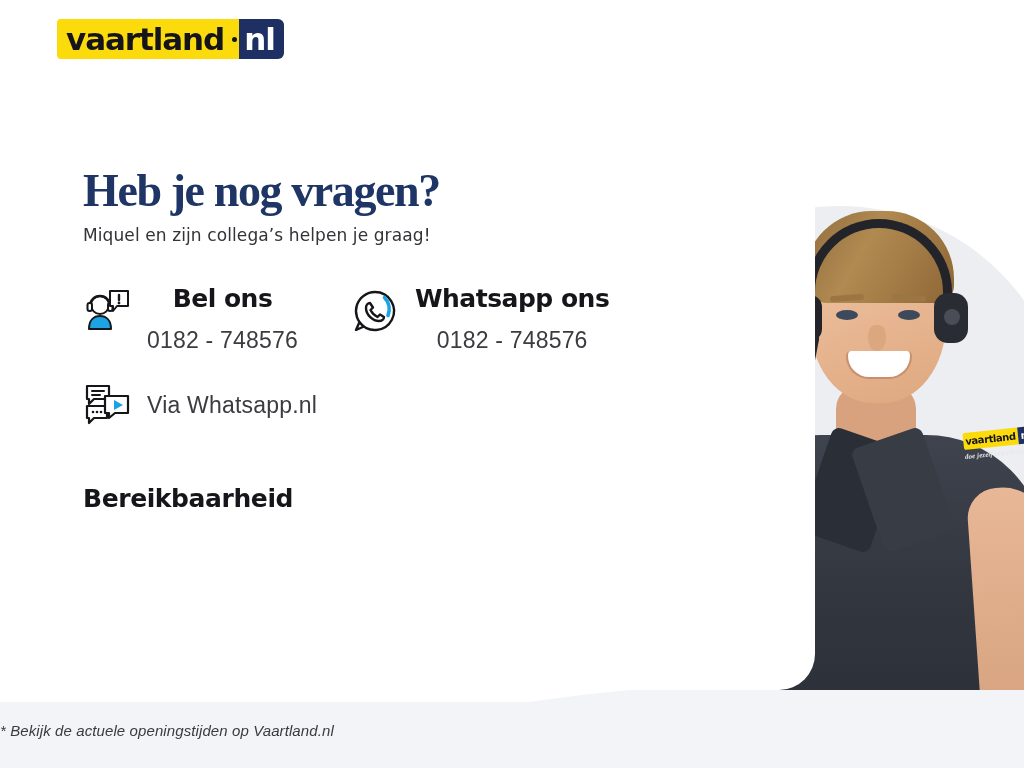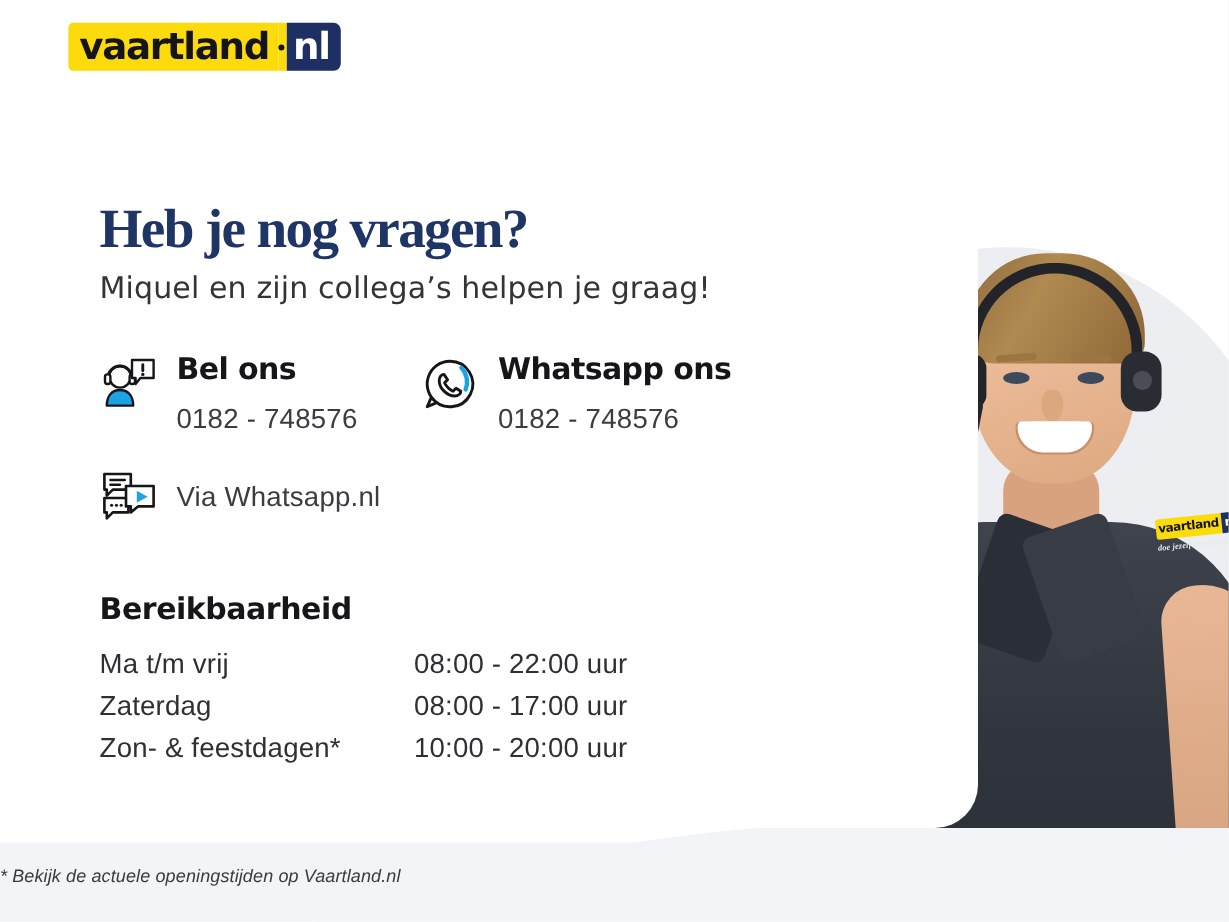--- a/index.html
+++ b/index.html
@@ -64,31 +64,31 @@
   #card-inner{padding:42px 0 0 50px;}
 
   .headline{
     margin:0;color:#1e3566;
     font-family:Liberation Serif, serif;
     font-weight:700;font-size:46px;letter-spacing:-1.4px;line-height:1.05;
   }
   .subhead{
     margin:10px 0 0 0;color:#333338;
     font-family:"DejaVu Sans","Liberation Sans",sans-serif;
-    font-weight:400;font-size:25px;letter-spacing:0.1px;
+    font-weight:400;font-size:17px;letter-spacing:0.1px;
     font-style:normal;
   }
 
   
   #contact-grid{
     margin-top:40px;display:grid;
     grid-template-columns:268px 268px;
     grid-row-gap:22px;grid-column-gap:0;
   }
-  .contact-item{display:flex;align-items:flex-start;gap:16px;}
+  .contact-item{display:flex;align-items:flex-start;gap:16px;text-align:center;}
   .contact-icon{width:48px;height:48px;flex:0 0 48px;margin-top:2px;}
   .contact-icon svg{display:block;width:48px;height:48px;}
   .contact-text{display:flex;flex-direction:column;}
   .contact-title{
     color:#16161a;font-weight:700;font-size:25px;line-height:1.12;
     font-family:"DejaVu Sans","Liberation Sans",sans-serif;letter-spacing:-0.5px;
   }
   .contact-sub{
     color:#3b3b40;font-weight:400;font-size:23px;line-height:1.3;margin-top:13px;
     font-family:"Liberation Sans","DejaVu Sans",sans-serif;letter-spacing:0.2px;
@@ -339,34 +339,18 @@
           </svg>
         </span>
         <span class="contact-text">
           <span class="contact-sub">Via Whatsapp.nl</span>
         </span>
       </div>
     </div>
 
     <div id="hours-block">
       <div class="hours-title">Bereikbaarheid</div>
-      <table class="hours-table">
-        <tbody>
-          <tr>
-            <td class="day">Ma t/m vrij</td>
-            <td class="time">08:00 - 22:00 uur</td>
-          </tr>
-          <tr>
-            <td class="day">Zaterdag</td>
-            <td class="time">08:00 - 17:00 uur</td>
-          </tr>
-          <tr>
-            <td class="day">Zon- &amp; feestdagen*</td>
-            <td class="time">10:00 - 20:00 uur</td>
-          </tr>
-        </tbody>
-      </table>
     </div>
 
   </div>
 </div>
 
 <div id="footnote">* Bekijk de actuele openingstijden op Vaartland.nl</div>
 
 </body></html>

